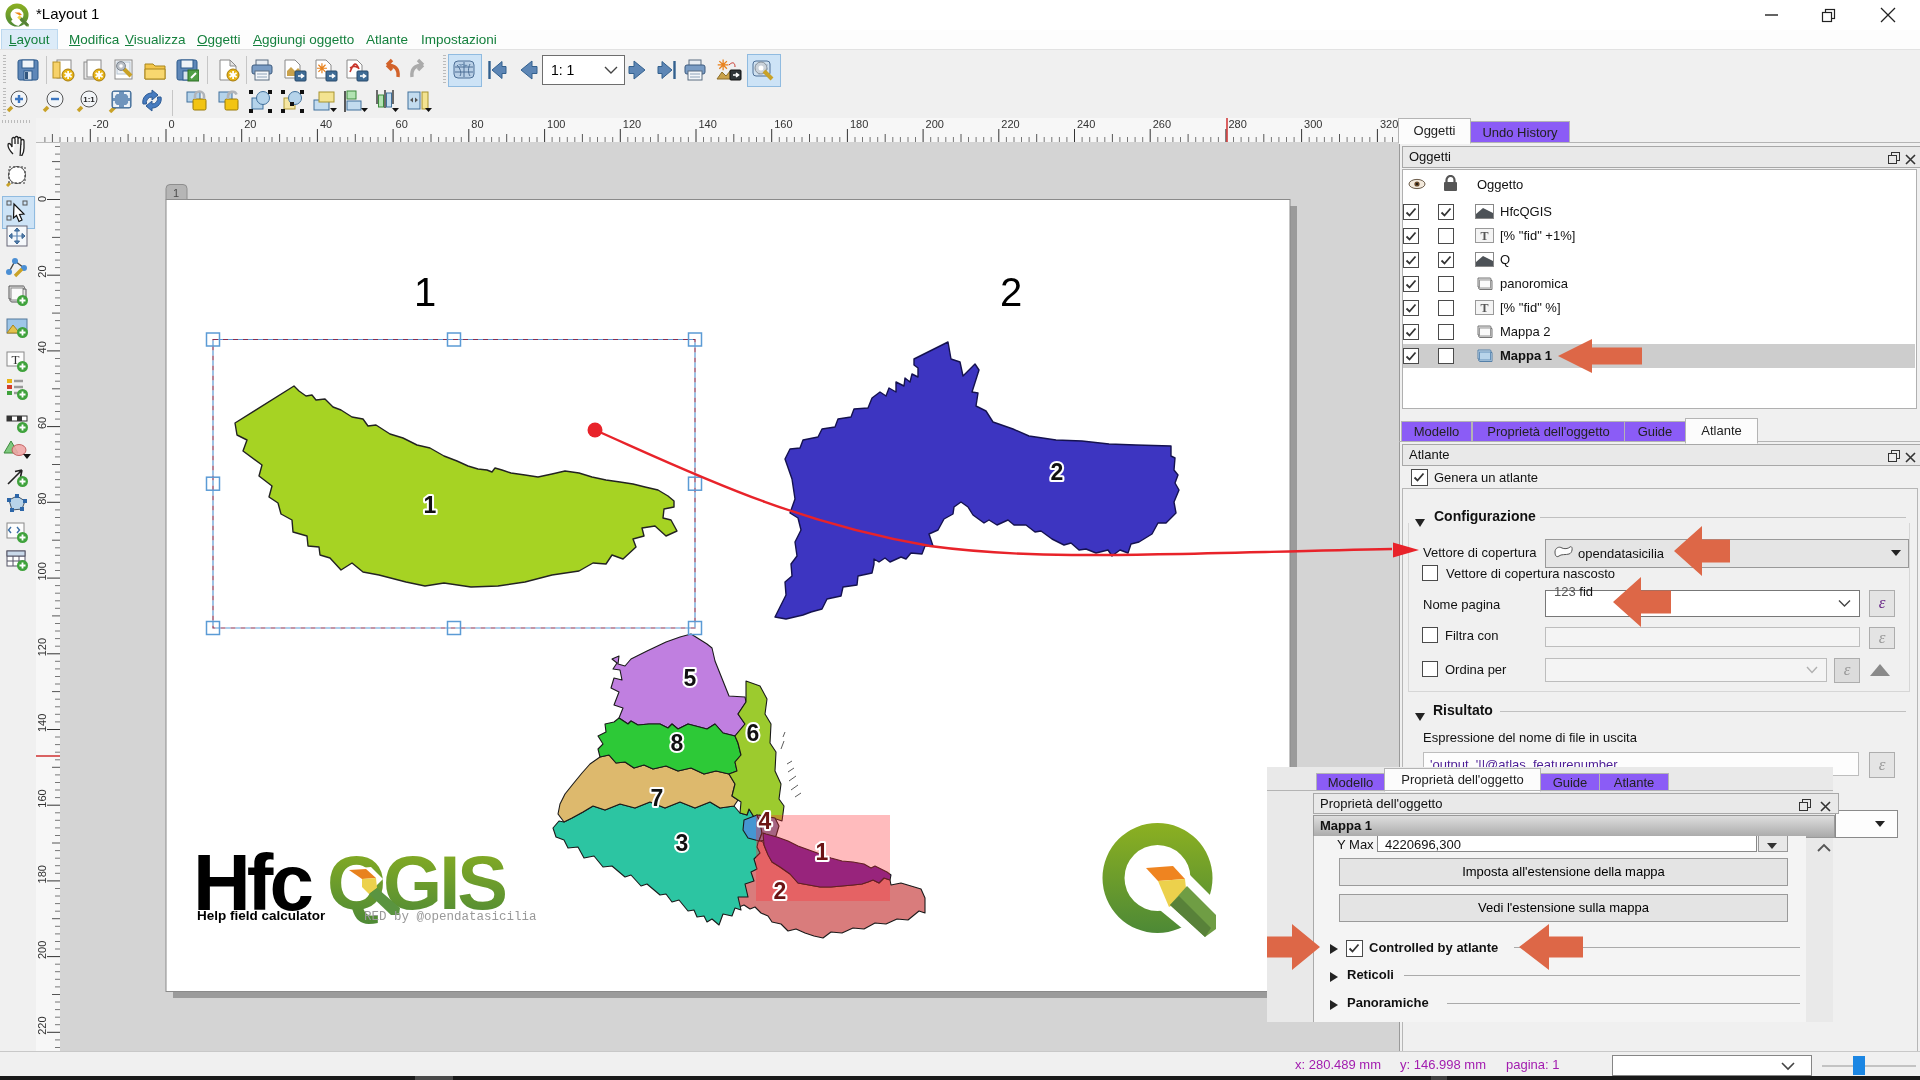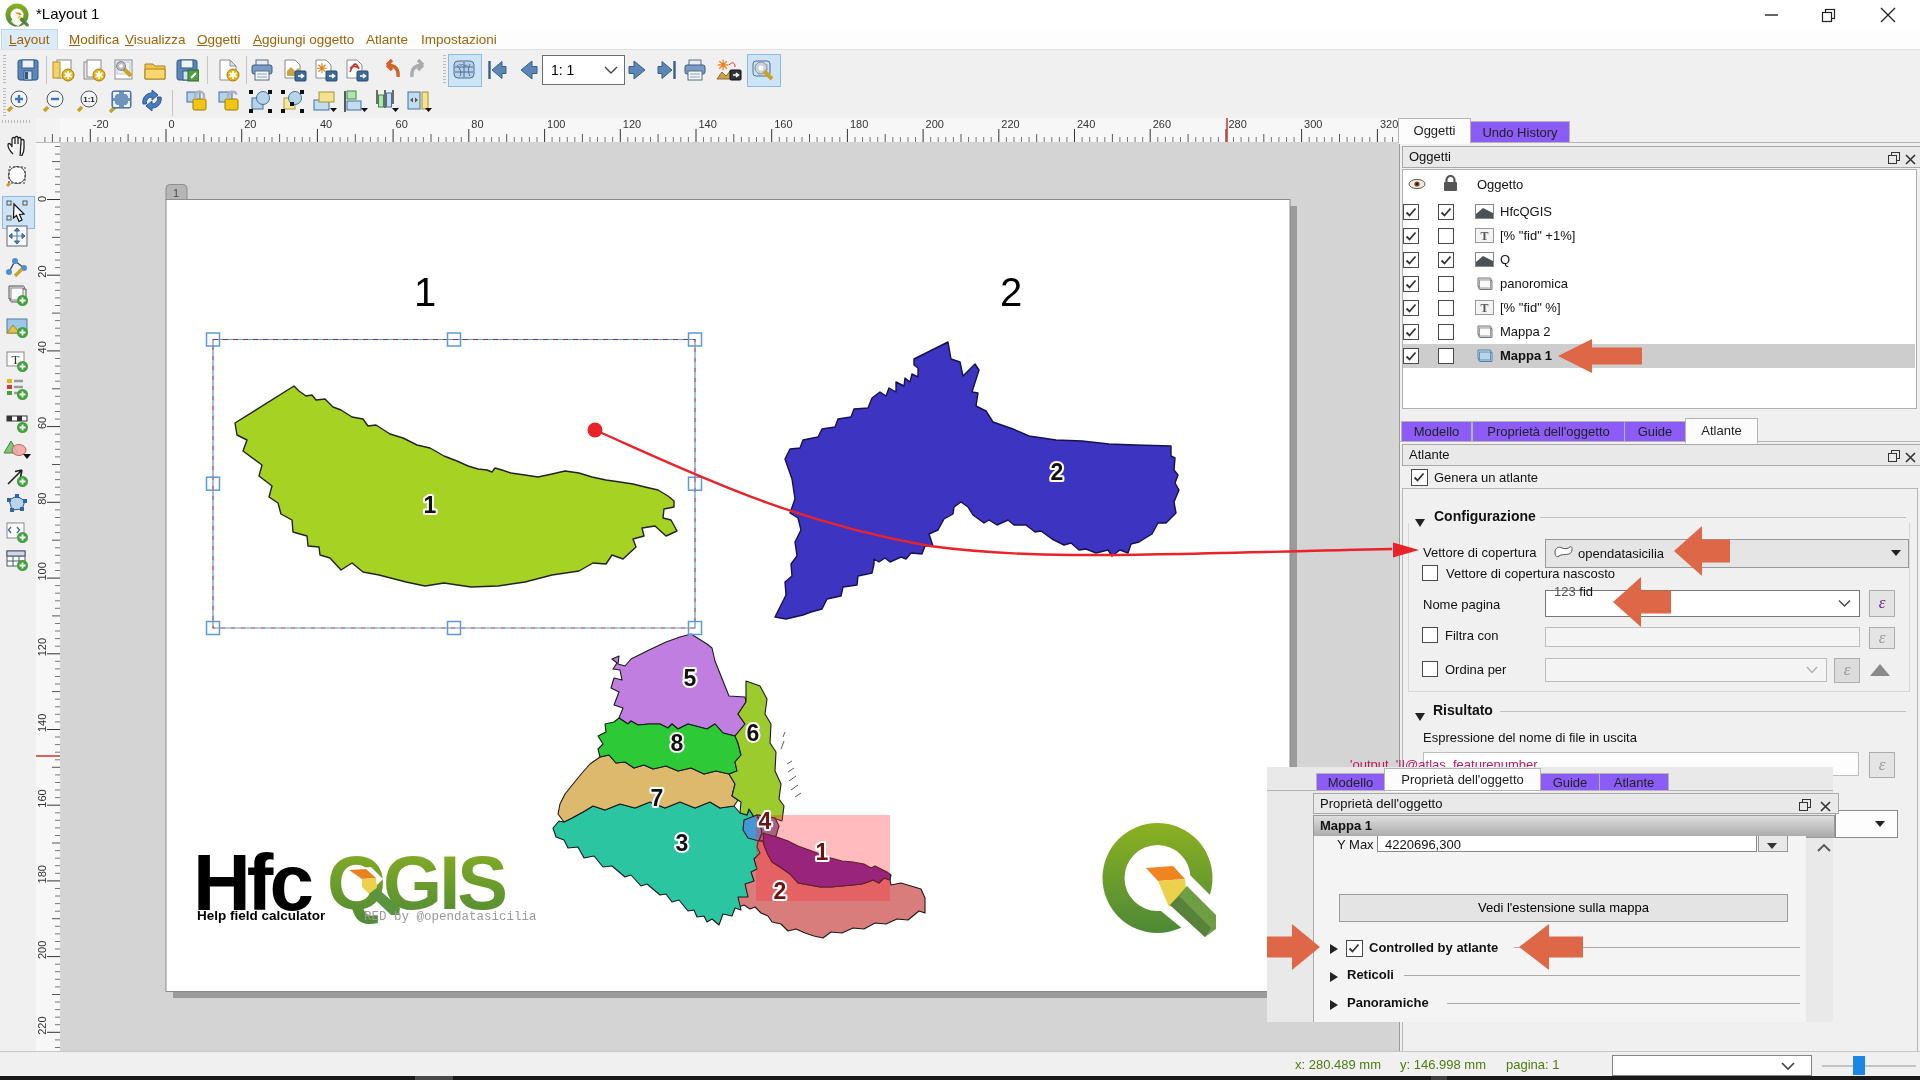--- a/index.html
+++ b/index.html
@@ -3,21 +3,21 @@
 <meta charset="utf-8">
 <style>
 html,body{margin:0;padding:0;width:1920px;height:1080px;overflow:hidden;}
 body{font-family:"Liberation Sans",sans-serif;background:#fff;}
 #app{position:relative;width:1920px;height:792px;background:#f0f0f0;}
 .abs{position:absolute;}
 
 #titlebar{left:0;top:0;width:1920px;height:30px;background:#ffffff;}
 #titletext{left:36px;top:5px;font-size:15px;color:#000;}
 
-#menubar{left:0;top:30px;width:1920px;height:19px;background:#fdfdfd;font-size:13.5px;color:#a16207;}
+#menubar{left:0;top:30px;width:1920px;height:19px;background:#fdfdfd;font-size:13.5px;color:#15803d;}
 .mi{position:absolute;top:0px;height:19px;line-height:19px;}
 .hl{background:#dcebf8;outline:1px solid #bcd8ef;}
 .u{text-decoration:underline;}
 
 #tbar{left:0;top:49px;width:1920px;height:69px;background:#f0f0f0;border-top:1px solid #e2e2e2;}
 .tsep{position:absolute;width:1px;background:#c6c6c6;}
 .handle{position:absolute;width:3px;background-image:repeating-linear-gradient(#bbb 0 1px,#f0f0f0 1px 3px);}
 .tbtn-on{position:absolute;background:#cde3f6;border:1px solid #90bbe0;}
 
 #hruler{left:36px;top:118px;width:1363px;height:24px;background:#f7f7f7;border-bottom:1px solid #9a9a9a;}
@@ -33,21 +33,21 @@
 .tabon{background:#fcfcfc;}
 .phead{position:absolute;background:#e9e9e9;border:1px solid #a8a8a8;font-size:13px;color:#111;}
 .cb{position:absolute;width:14px;height:14px;background:#fff;border:1px solid #4a4a4a;}
 .lbl{position:absolute;font-size:13px;color:#111;white-space:nowrap;}
 .blbl{position:absolute;font-size:13px;font-weight:bold;color:#111;white-space:nowrap;}
 .field{position:absolute;background:#fff;border:1px solid #868686;}
 .dfield{position:absolute;background:#f4f4f4;border:1px solid #bdbdbd;}
 .ebtn{position:absolute;background:#e4e4e4;border:1px solid #adadad;color:#6d2d8a;font-size:17px;text-align:center;font-family:"Liberation Serif",serif;font-style:italic;}
 .gline{position:absolute;height:1px;background:#c0c0c0;}
 
-#statusbar{left:0;top:1051px;width:1920px;height:25px;background:#f0f0f0;border-top:1px solid #c8c8c8;font-size:13px;color:#4d7c0f;}
+#statusbar{left:0;top:1051px;width:1920px;height:25px;background:#f0f0f0;border-top:1px solid #c8c8c8;font-size:13px;color:#a21caf;}
 #taskstrip{left:0;top:1076px;width:1920px;height:4px;background:#191919;}
 .st{position:absolute;top:5px;}
 </style>
 </head>
 <body>
 <div id="app">
   <div id="titlebar" class="abs"></div>
   <svg class="abs" style="left:5px;top:3px" width="25" height="24" viewBox="0 0 100 96">
     <defs>
         <linearGradient id="tg" x1="0" y1="0" x2="0" y2="1">
@@ -637,21 +637,21 @@
   <svg class="abs" style="left:1869px;top:663px" width="22" height="14">
       <path d="M11 1 L21 13 L1 13 Z" fill="#8a8a8a"></path>
     </svg>
   <div class="abs" style="left:1414px;top:708px;"><svg width="12" height="10">
         <path d="M1 1 L11 1 L6 9 Z" fill="#222"></path>
       </svg></div>
   <div class="blbl" style="left:1433px;top:702px;font-size:14px;">Risultato</div>
   <div class="gline" style="left:1500px;top:711px;width:406px;"></div>
   <div class="lbl" style="left:1423px;top:730px;">Espressione del nome di file in uscita</div>
   <div class="dfield" style="left:1423px;top:752px;width:434px;height:22px;background:#fdfdfd;"></div>
-  <div class="lbl" style="left:1350px;top:757px;color:#be185d;">'output_'||@atlas_featurenumber</div>
+  <div class="lbl" style="left:1430px;top:757px;color:#4c1d95;">'output_'||@atlas_featurenumber</div>
   <div class="ebtn" style="left:1869px;top:752px;width:24px;height:24px;line-height:23px;color:#9a9a9a;">ε</div>
   <div class="abs" style="left:1835px;top:810px;width:61px;height:26px;background:#fdfdfd;border:1px solid #8a8a8a;z-index:4;"></div>
   <svg class="abs" style="left:1874px;top:820px;z-index:4" width="12" height="8">
       <path d="M1 1 L11 1 L6 7 Z" fill="#222"></path>
     </svg>
   <div class="abs" style="left:1267px;top:767px;width:566px;height:255px;background:#e9e9e9;z-index:5;"></div>
   <div class="tab" style="left:1316px;top:773px;width:67px;height:17px;line-height:17px;z-index:6;">Modello</div>
   <div class="tab tabon" style="left:1384px;top:768px;width:155px;height:22px;line-height:22px;border-bottom:1px solid #fdfdfd;z-index:6;">Proprietà dell'oggetto</div>
   <div class="tab" style="left:1540px;top:773px;width:58px;height:17px;line-height:17px;z-index:6;">Guide</div>
   <div class="tab" style="left:1599px;top:773px;width:68px;height:17px;line-height:17px;z-index:6;">Atlante</div>
@@ -670,20 +670,21 @@
   <svg class="abs" style="left:1817px;top:843px;z-index:6;" width="14" height="10">
       <path d="M1 8 L7 2 L13 8" fill="none" stroke="#555" stroke-width="1.8"></path>
     </svg>
   <div class="lbl" style="left:1337px;top:837px;z-index:6;">Y Max</div>
   <div class="abs" style="left:1377px;top:836px;width:378px;height:15px;background:#fff;border:1px solid #888;border-top:none;z-index:6;"></div>
   <div class="lbl" style="left:1385px;top:837px;z-index:6;">4220696,300</div>
   <div class="abs" style="left:1758px;top:836px;width:28px;height:15px;background:#e8e8e8;border:1px solid #999;border-top:none;z-index:6;"></div>
   <svg class="abs" style="left:1766px;top:842px;z-index:6;" width="12" height="8">
       <path d="M1 1 L11 1 L6 7 Z" fill="#333"></path>
     </svg>
+  <div class="abs" style="left:1339px;top:858px;width:447px;height:26px;background:#e4e4e4;border:1px solid #9a9a9a;text-align:center;line-height:26px;font-size:13px;z-index:6;">Imposta all'estensione della mappa</div>
   <div class="abs" style="left:1339px;top:894px;width:447px;height:26px;background:#e4e4e4;border:1px solid #9a9a9a;text-align:center;line-height:26px;font-size:13px;z-index:6;">Vedi l'estensione sulla mappa</div>
   <div class="abs" style="left:1329px;top:941px;z-index:6;"><svg width="10" height="12">
         <path d="M1 1 L9 6 L1 11 Z" fill="#222"></path>
       </svg></div>
   <div class="cb" style="left:1346px;top:940px;width:15px;height:15px;z-index:6;"><svg width="14" height="14">
         <path d="M2.5 7.5 L5.5 10.5 L11.5 3.5" fill="none" stroke="#333" stroke-width="1.8"></path>
       </svg></div>
   <div class="blbl" style="left:1369px;top:940px;z-index:6;">Controlled by atlante</div>
   <div class="gline" style="left:1514px;top:947px;width:286px;z-index:6;background:#aaa;"></div>
   <div class="abs" style="left:1329px;top:969px;z-index:6;"><svg width="10" height="12">

